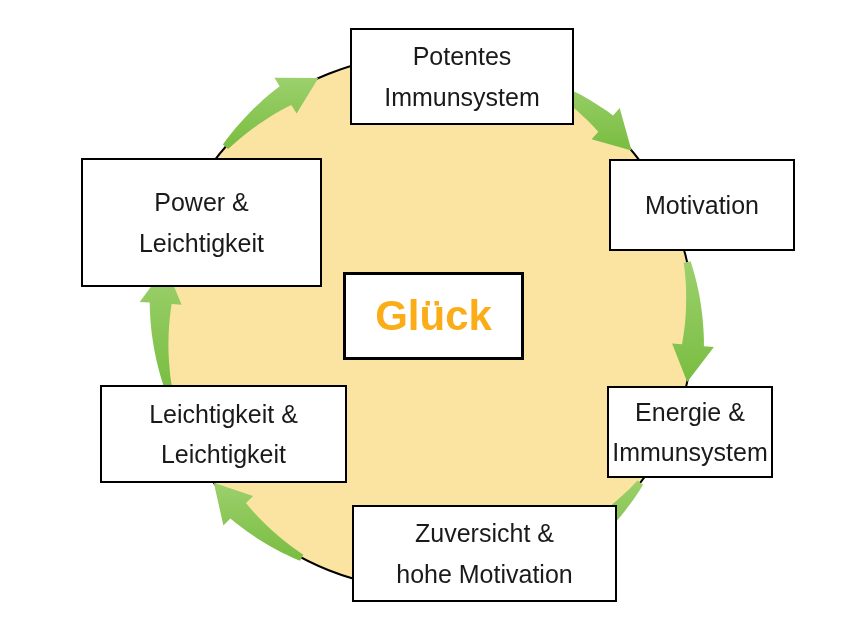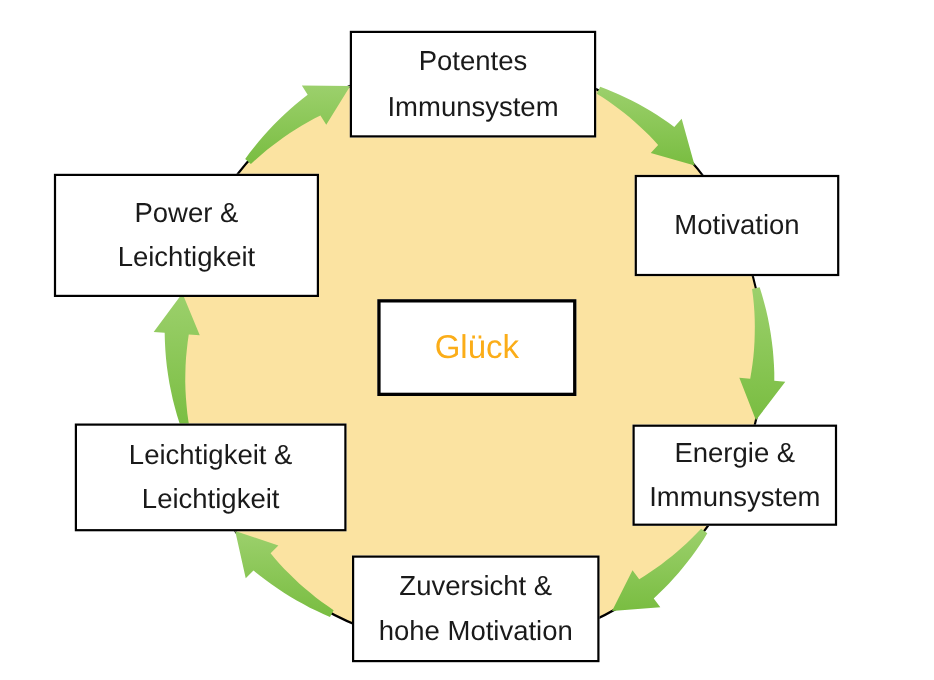--- a/index.html
+++ b/index.html
@@ -23,37 +23,38 @@
     background:#ffffff;
     border:2.5px solid var(--box-border,#000);
     display:flex;
     flex-direction:column;
     align-items:center;
     justify-content:center;
     text-align:center;
     font-size:25px;
     line-height:1.62;
     color:var(--text,#1a1a1a);
+    margin-left:32px;
   }
   .n-immunsystem {left:318px;top:28px;width:224px;height:97px}
   .n-gesundheit  {left:577px;top:159px;width:186px;height:92px}
-  .n-energie     {left:575px;top:386px;width:186px;height:92px}
-  .n-resilienz   {left:320px;top:505px;width:225px;height:97px}
+  .n-energie     {left:575px;top:386px;width:166px;height:92px}
+  .n-resilienz   {left:320px;top:505px;width:265px;height:97px}
   .n-leichtigkeit{left:68px;top:385px;width:247px;height:98px}
-  .n-power       {left:49px;top:158px;width:241px;height:112px}
+  .n-power       {left:49px;top:158px;width:241px;height:129px}
   .center-box{
     position:absolute;
     z-index:2;
     box-sizing:border-box;
     left:343px;top:272px;width:181px;height:88px;
     background:#ffffff;
     border:3.5px solid var(--box-border,#000);
     display:flex;align-items:center;justify-content:center;
-    font-size:30px;
-    font-weight:400;
+    font-size:42px;
+    font-weight:700;
     color:var(--center-text,#FBAD18);
   }
 </style>
 </head>
 <body>
 
 <div class="stage">
 
   <svg width="849" height="618" viewBox="0 0 849 618">
     <defs>

